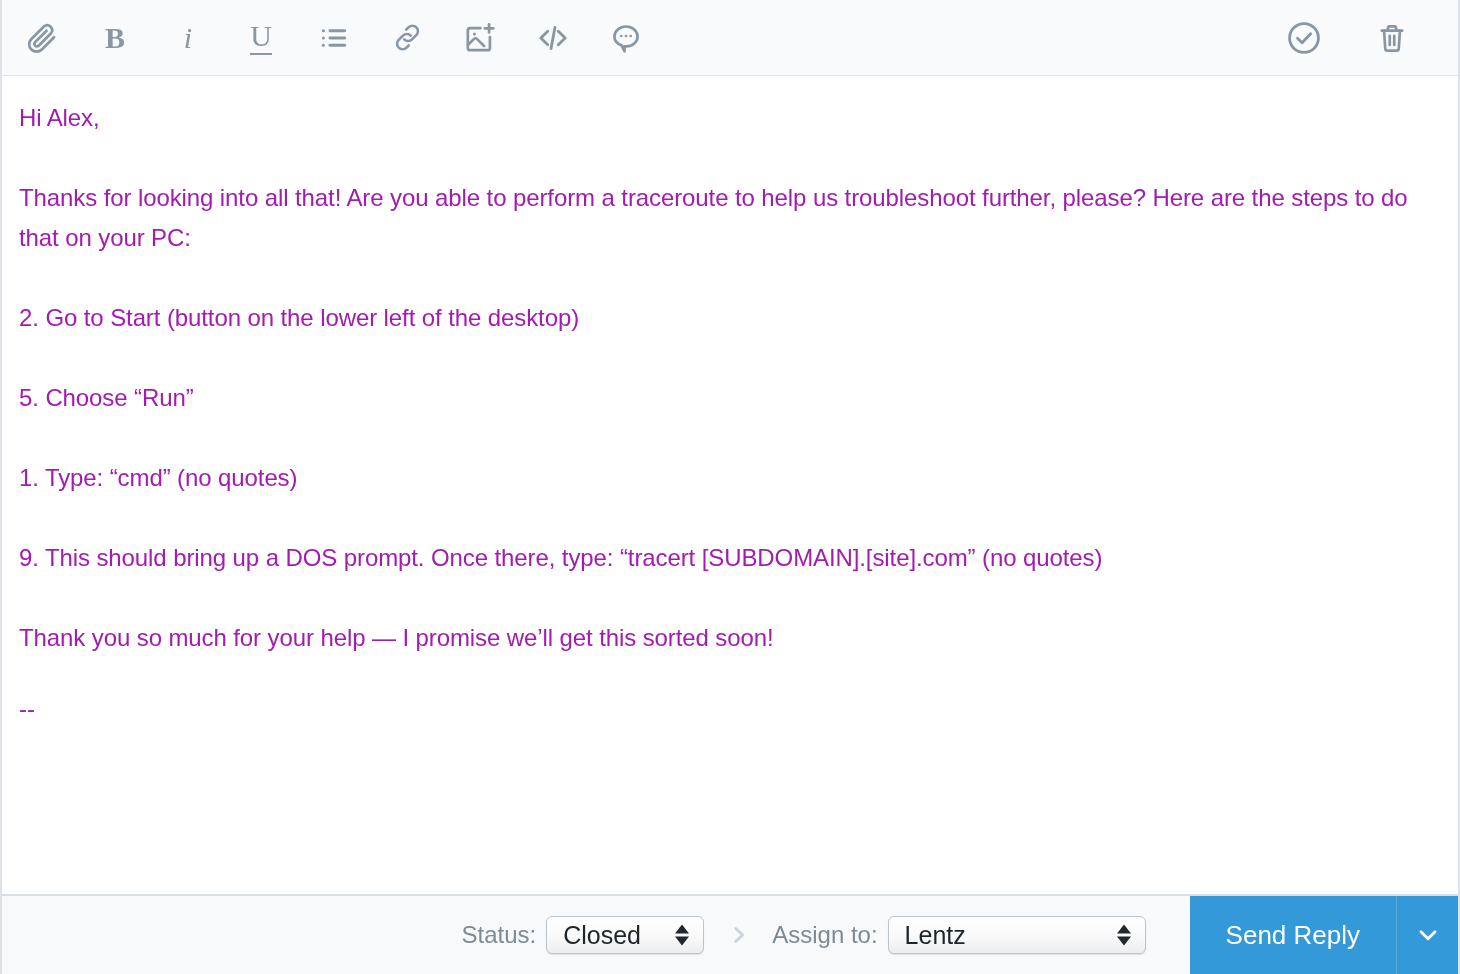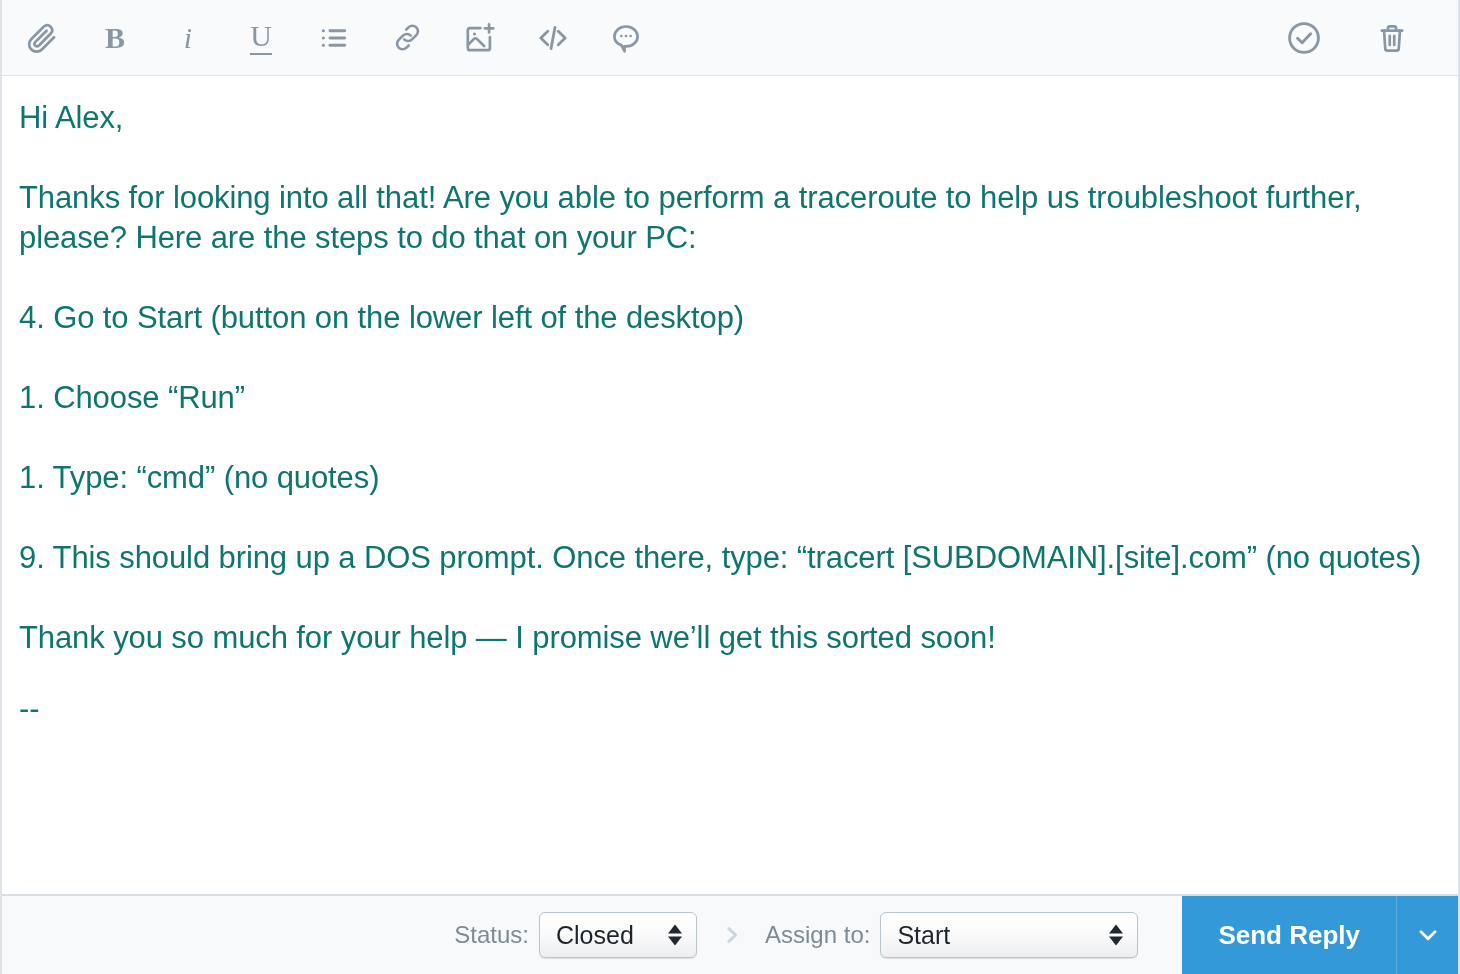--- a/index.html
+++ b/index.html
@@ -86,23 +86,23 @@
 
   
   .mail-body {
     flex: 1 1 auto;
     background: #ffffff;
     padding: 22px 18px 0 17px;
     overflow: hidden;
   }
   .mail-body p {
     margin: 0 0 40px 0;
-    font-size: 31px;
+    font-size: 24px;
     line-height: 40px;
-    color: #0f766e;
+    color: #a21caf;
     letter-spacing: -0.1px;
     font-family: "Liberation Sans", sans-serif;
   }
   .mail-body p.tight { margin-bottom: 0; }
   .mail-body p.block-end { margin-bottom: 31px; }
   .sig {
     color: #9aa7b3;
     font-size: 25.5px;
     line-height: 40px;
     margin: 0;
@@ -135,21 +135,21 @@
     font-size: 24px;
     color: #7b8b97;
     margin-right: 10px;
     font-family: "Liberation Sans", sans-serif;
     white-space: nowrap;
   }
   .native-select {
     position: relative;
     display: inline-flex;
     align-items: center;
-    height: 46px;
+    height: 38px;
     border: 1px solid #b9c4cc;
     border-radius: 6px;
     background: linear-gradient(to bottom, #ffffff 0%, #fbfbfc 45%, #eceef0 100%);
     box-shadow: 0 1px 1px rgba(0,0,0,0.10), inset 0 1px 0 #ffffff;
     padding: 0 40px 0 16px;
     cursor: pointer;
     font-size: 25px;
     color: #1d252c;
     font-family: "Liberation Sans", sans-serif;
   }
@@ -192,21 +192,21 @@
   .send-group {
     display: flex;
     align-items: stretch;
     margin-left: 22px;
   }
   .send-btn {
     background: #3399d8;
     color: #ffffff;
     font-size: 26px;
     font-family: "Liberation Sans", sans-serif;
-    font-weight: bold;
+    font-weight: normal;
     border: none;
     padding: 0 36px;
     display: flex;
     align-items: center;
     justify-content: center;
     cursor: pointer;
     white-space: nowrap;
   }
   .send-caret {
     background: #3399d8;
@@ -307,22 +307,22 @@
           <line x1="10.5" y1="10.6" x2="10.5" y2="16.6"></line>
           <line x1="13.5" y1="10.6" x2="13.5" y2="16.6"></line>
         </svg>
       </div>
     </div>
   </div>
 
   <div class="mail-body">
     <p>Hi Alex,</p>
     <p>Thanks for looking into all that! Are you able to perform a traceroute to help us troubleshoot further, please? Here are the steps to do that on your PC:</p>
-    <p>4. Go to Start (button on the lower left of the desktop)</p>
-    <p>1. Choose “Run”</p>
+    <p>2. Go to Start (button on the lower left of the desktop)</p>
+    <p>5. Choose “Run”</p>
     <p>1. Type: “cmd” (no quotes)</p>
     <p>9. This should bring up a DOS prompt. Once there, type: “tracert [SUBDOMAIN].[site].com” (no quotes)</p>
     <p class="block-end">Thank you so much for your help — I promise we’ll get this sorted soon!</p>
     <p class="sig-dashes">--</p>
 
   </div>
 
   <div class="footer">
     <div class="footer-controls">
 
@@ -336,21 +336,21 @@
       </div>
 
       <span class="step-sep">
         <svg width="22" height="26" viewBox="0 0 24 24" fill="none" stroke="#ccd6dd" stroke-width="3.2" stroke-linecap="round" stroke-linejoin="round">
           <polyline points="8.5,5 16,12 8.5,19"></polyline>
         </svg>
       </span>
 
       <span class="ctl-label">Assign to:</span>
       <div class="native-select assign-sel">
-        <span class="selval">Start</span>
+        <span class="selval">Lentz</span>
         <span class="ns-arrows">
           <i class="up"></i>
             <i class="dn"></i>
         </span>
       </div>
     </div>
 
     <div class="send-group">
       <button class="send-btn">Send Reply</button>
       <div class="send-caret">

